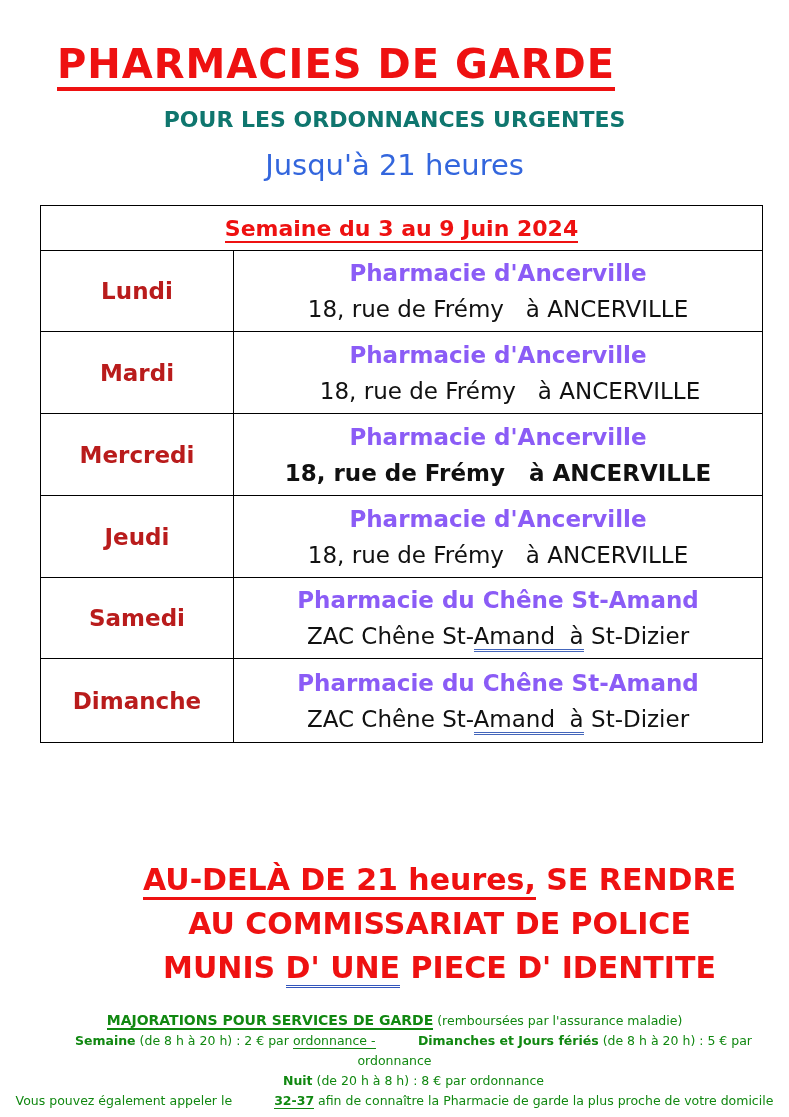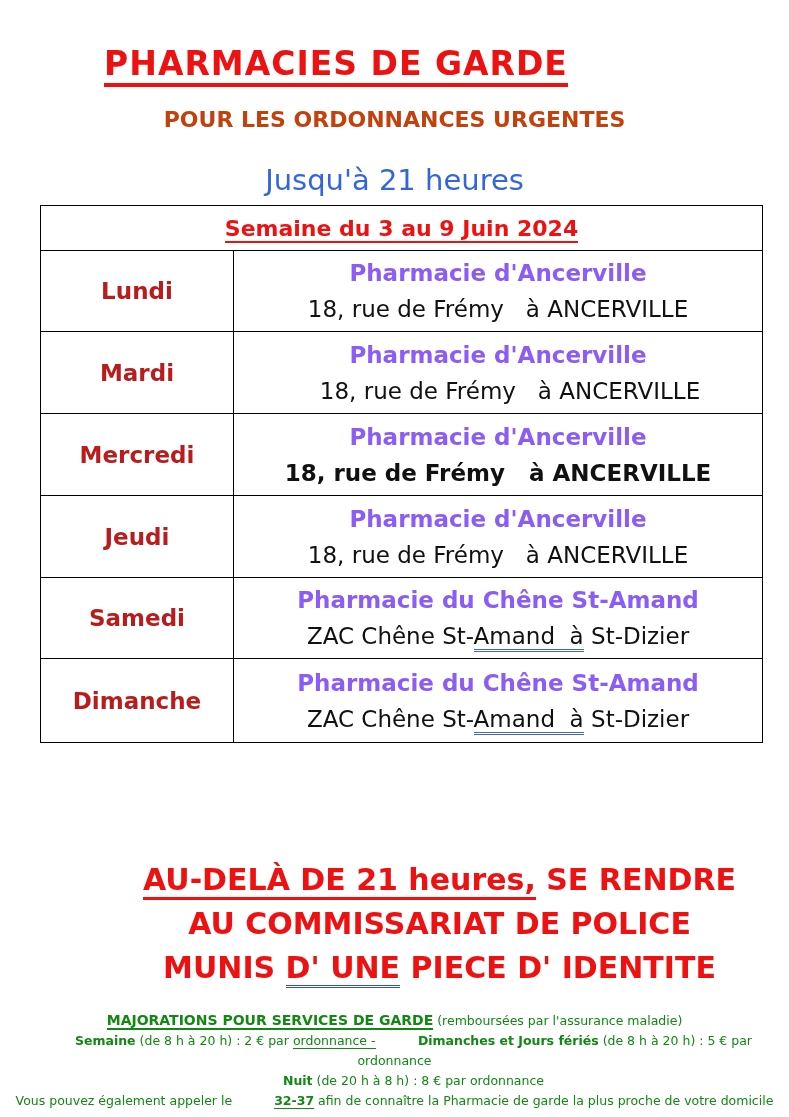--- a/index.html
+++ b/index.html
@@ -1,24 +1,24 @@
 <!DOCTYPE html>
 <html><head>
 <meta charset="utf-8">
 <style>
   html, body { margin: 0; padding: 0; background: #ffffff; }
   body { width: 789px; height: 1117px; position: relative; overflow: hidden;
          font-family: "DejaVu Sans", sans-serif; }
   .title { position: absolute; left: 0; width: 672px; top: 38px; text-align: center;
-           color: #ee1111; font-weight: bold; font-size: 33px; letter-spacing: 1px; line-height: 52px; }
+           color: #ee1111; font-weight: bold; font-size: 40px; letter-spacing: 1px; line-height: 52px; }
   .title span { border-bottom: 4px solid #ee1111; padding-bottom: 0px; }
   .sub1 { position: absolute; left: 0; width: 789px; top: 104px; text-align: center;
-          color: #c2410c; font-weight: bold; font-size: 22px; line-height: 32px; }
+          color: #0f766e; font-weight: bold; font-size: 22px; line-height: 32px; }
   .sub2 { position: absolute; left: 0; width: 789px; top: 146px; text-align: center;
-          color: #3366dd; font-size: 29px; line-height: 38px; margin-top: 15px; }
+          color: #3366dd; font-size: 29px; line-height: 38px; }
   table.sched { position: absolute; left: 40px; top: 205px; width: 723px;
                 border-collapse: collapse; }
   table.sched td { border: 1.5px solid #000; text-align: center; vertical-align: middle; padding: 0; }
   .week-cell { height: 44px; }
   .week { color: #ee1111; font-weight: bold; font-size: 22px; border-bottom: 2px solid #ee1111; }
   .day { width: 192px; color: #b91c1c; font-weight: bold; font-size: 23px; }
   .pharm-name { font-weight: bold; font-size: 23px; color: #8b5cf6; line-height: 36px; }
   .pharm-addr { font-size: 23px; color: #111; line-height: 36px; white-space: pre; }
   .pharm-addr.bold { font-weight: bold; }
   .dbl { border-bottom: 3px double #4466bb; margin-top: 15px; }

